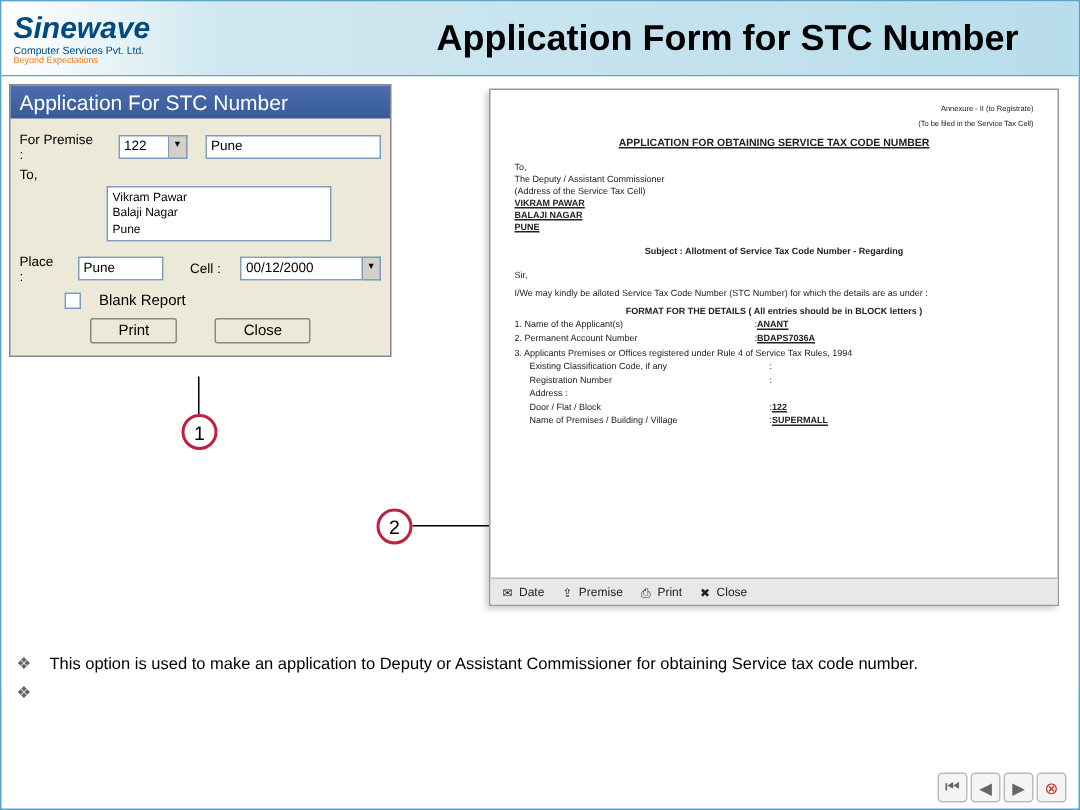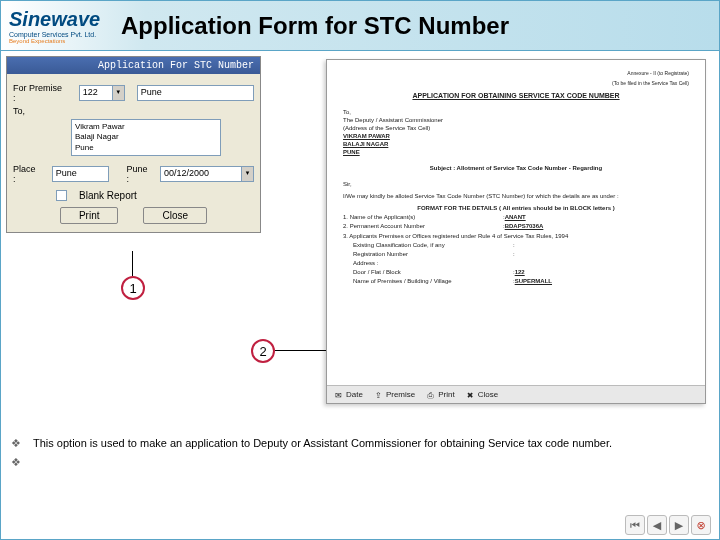--- a/index.html
+++ b/index.html
@@ -2,24 +2,24 @@
 <html><head>
 <meta charset="utf-8">
 <style>
   * { box-sizing: border-box; margin: 0; padding: 0; }
   body { width: 720px; height: 540px; font-family: Arial, sans-serif; font-size: 10px; background: #fff; position: relative; overflow: hidden; border: 1px solid #5aa5c7; }
   .header { height: 50px; background: linear-gradient(to right, #fff 0%, #d0e8f0 20%, #b8ddeb 100%); display: flex; align-items: center; border-bottom: 1px solid #5aa5c7; }
   .logo { width: 120px; padding: 22px 8px; }
   .logo-main { font-weight: bold; font-style: italic; font-size: 20px; color: #004a80; }
   .logo-sub { font-size: 7px; color: #004a80; }
   .logo-tag { font-size: 6px; color: #e67e22; }
-  .title { font-size: 24px; font-weight: bold; flex: 1; text-align: left; padding-right: 40px; }
+  .title { font-size: 24px; font-weight: bold; flex: 1; text-align: right; padding-right: 40px; }
   .content { position: relative; height: 410px; background: #fff; }
   .dialog { position: absolute; top: 5px; left: 5px; width: 255px; background: #ece9d8; border: 1px solid #888; font-size: 10px; }
-  .dialog-title { background: linear-gradient(#4a6eb0, #3a5a96); color: #fff; padding: 3px 6px; font-size: 10px; text-align: right; font-family: Liberation Mono, monospace; }
+  .dialog-title { background: linear-gradient(#4a6eb0, #3a5a96); color: #fff; padding: 3px 6px; font-size: 14px; text-align: left; }
   .dlg-body { padding: 6px; }
   .row { display: flex; align-items: center; margin: 3px 0; gap: 12px; }
   .lbl { font-size: 9px; width: 55px; }
   .inp { background: #fff; border: 1px solid #7f9db9; padding: 1px 3px; font-size: 9px; height: 16px; }
   .dd { display: inline-flex; }
   .ddbtn { width: 12px; background: #d4d0c8; border: 1px solid #7f9db9; border-left: none; font-size: 7px; text-align: center; line-height: 12px; }
   .toarea { margin-left: 58px; background: #fff; border: 1px solid #7f9db9; width: 150px; padding: 2px 3px; font-size: 8px; line-height: 1.3; }
   .chk { width: 11px; height: 11px; border: 1px solid #7f9db9; background: #fff; display: inline-block; }
   .btnrow { display: flex; justify-content: center; gap: 25px; margin: 6px 0 2px; }
   .winbtn { background: #ece9d8; border: 1px solid #888; padding: 2px 18px; font-size: 10px; border-radius: 2px; }
@@ -77,27 +77,27 @@
           <span class="lbl">To,</span>
         </div>
       <div class="toarea">
         <div>Vikram Pawar</div>
         <div>Balaji Nagar</div>
         <div>Pune</div>
       </div>
       <div class="row" style="margin-top:8px">
         <span class="lbl" style="width:35px">Place :</span>
         <span class="inp" style="width:72px">Pune</span>
-        <span class="lbl" style="width:28px;margin-left:6px">Pune :</span>
+        <span class="lbl" style="width:28px;margin-left:6px">Cell :</span>
         <span class="dd">
             <span class="inp" style="width:82px">00/12/2000</span>
             <span class="ddbtn">▾</span>
           </span>
       </div>
-      <div class="row" style="margin-left:43px;margin-top:6px">
+      <div class="row" style="margin-left:30px;margin-top:6px">
         <span class="chk"></span>
         <span>Blank Report</span>
       </div>
       <div class="btnrow">
         <button class="winbtn">Print</button>
         <button class="winbtn">Close</button>
       </div>
     </div>
   </div>
 

